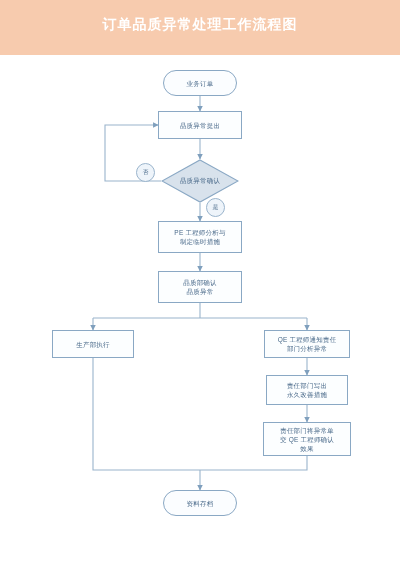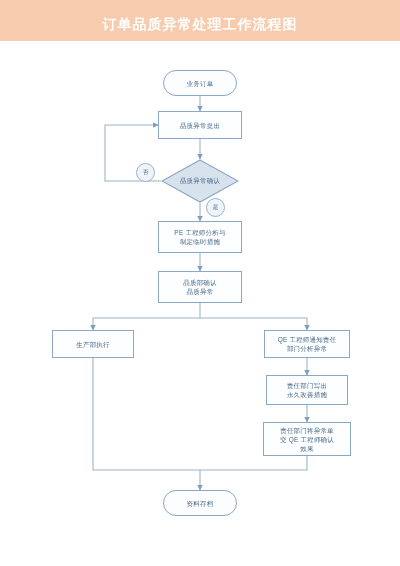--- a/index.html
+++ b/index.html
@@ -18,21 +18,21 @@
     width: 400px;
     height: 566px;
     background: #ffffff;
   }
   
   #header-band {
     position: absolute;
     left: 0;
     top: 0;
     width: 400px;
-    height: 41px;
+    height: 55px;
     background: #f7cbae;
   }
   #header-title {
     position: absolute;
     left: 0;
     top: 15px;
     width: 400px;
     text-align: center;
     color: #ffffff;
     font-size: 14px;

